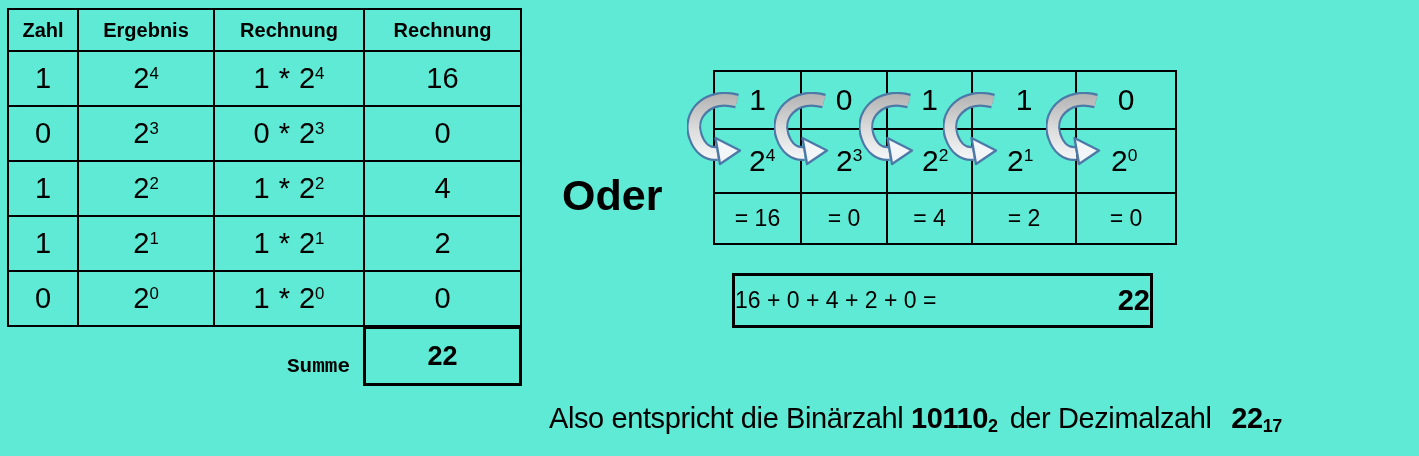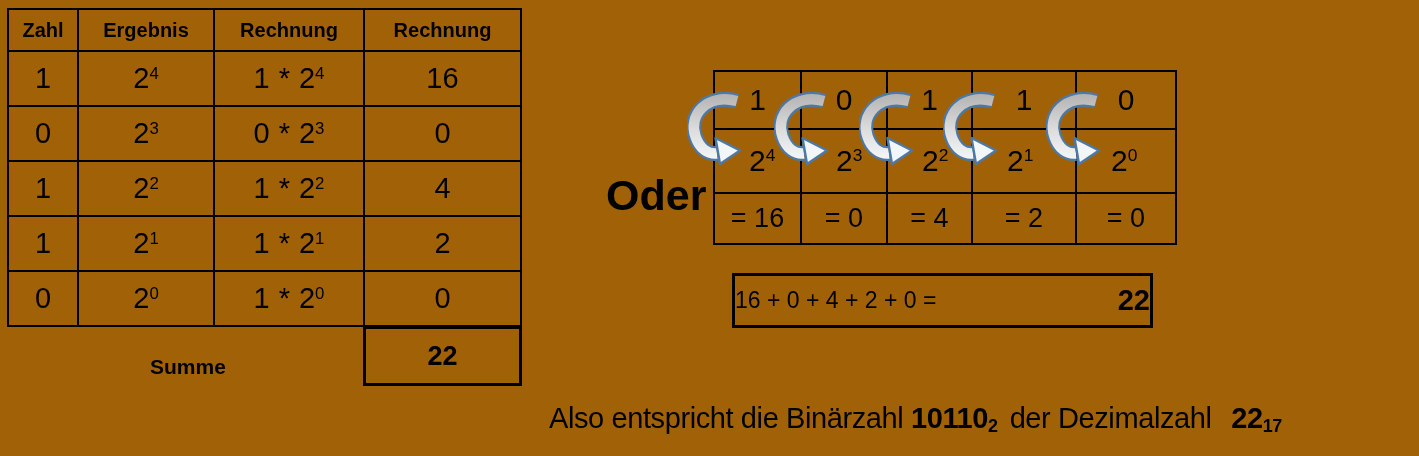--- a/index.html
+++ b/index.html
@@ -1,52 +1,52 @@
 <!DOCTYPE html>
 <html><head>
 <meta charset="utf-8">
 <style>
   html,body{margin:0;padding:0;background:#ffffff;}
   #slide{
-    position:relative;width:1419px;height:456px;background:#a16207;
+    position:relative;width:1419px;height:456px;background:#5eead4;
     font-family:"Liberation Sans","DejaVu Sans",sans-serif;color:#000;
     overflow:hidden;
   }
   
   #left-table{position:absolute;left:7px;top:8px;border-collapse:collapse;}
   #left-table td,#left-table th{
     border:2px solid #000;text-align:center;vertical-align:middle;padding:0;
   }
   #left-table th{height:40px;font-size:20px;font-weight:bold;}
   #left-table td{height:53px;font-size:29px;font-weight:normal;}
   .c-zahl{width:68px;} .c-hoch{width:134px;} .c-rech{width:148px;} .c-erg{width:155px;}
   sup.exp{font-size:0.58em;position:relative;top:-0.55em;vertical-align:baseline;}
   .op{margin:0 9px;}
   
   #summe-label{
-    position:absolute;left:150px;top:352px;width:200px;text-align:left;
-    font-size:21px;font-weight:bold;line-height:30px;
+    position:absolute;left:150px;top:352px;width:200px;text-align:right;
+    font-size:21px;font-weight:bold;line-height:30px;font-family:Liberation Mono, monospace;
   }
   #summe-box{
     position:absolute;left:363px;top:326px;width:159px;height:60px;
     border:3px solid #000;box-sizing:border-box;
     display:flex;align-items:center;justify-content:center;
     font-size:27px;font-weight:bold;
   }
   
-  #oder{position:absolute;left:562px;top:172px;font-size:43px;font-weight:bold;line-height:46px;margin-left:44px;}
+  #oder{position:absolute;left:562px;top:172px;font-size:43px;font-weight:bold;line-height:46px;}
   
   #right-table{position:absolute;left:713px;top:70px;border-collapse:collapse;}
   #right-table td{
     border:2px solid #000;text-align:center;vertical-align:middle;padding:0;
     font-size:30px;
   }
   #right-table tr.digits-row td{height:56px;}
   #right-table tr.powers-row td{height:62px;text-align:left;padding-left:34px;}
-  #right-table tr.results-row td{height:49px;font-size:27px;}
+  #right-table tr.results-row td{height:49px;font-size:23px;}
   .rc1{width:85px;} .rc2{width:84px;} .rc3{width:83px;} .rc4{width:102px;} .rc5{width:98px;}
   
   .curved-arrow{position:absolute;width:56px;height:74px;z-index:5;}
   
   #sum-box{
     position:absolute;left:732px;top:273px;width:421px;height:55px;
     border:3px solid #000;box-sizing:border-box;
     display:flex;align-items:center;justify-content:space-between;
   }
   #sum-box .expr{font-size:23px;}

